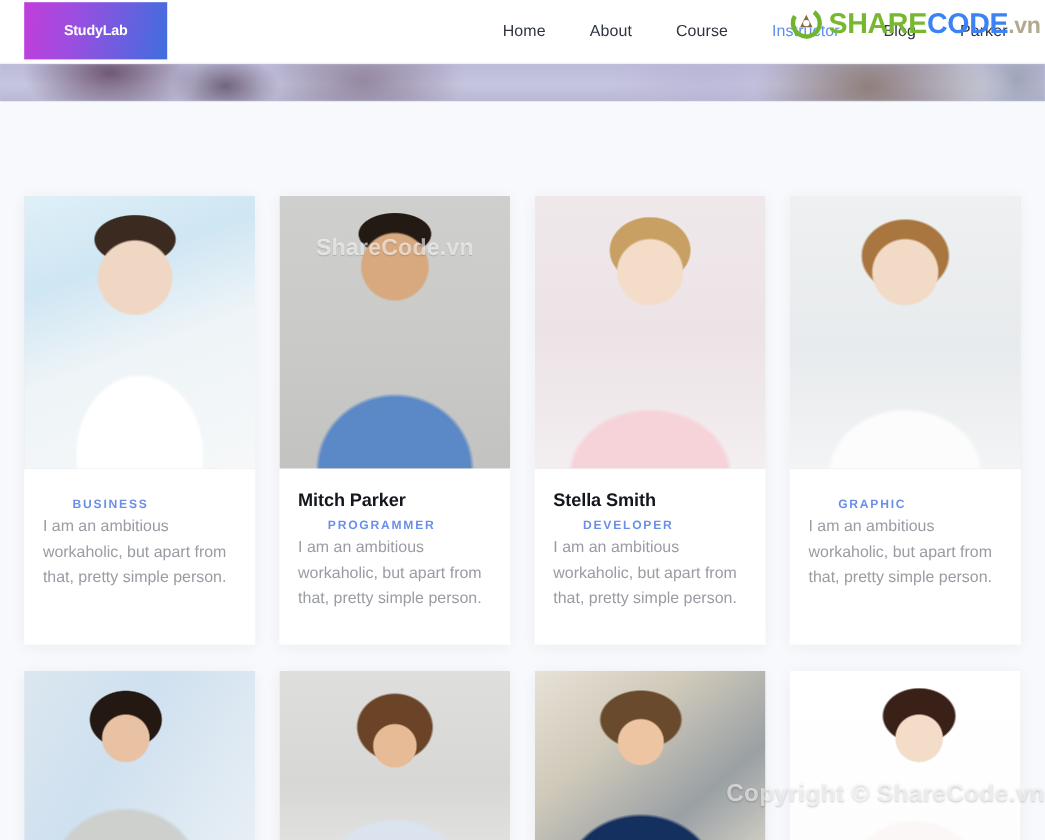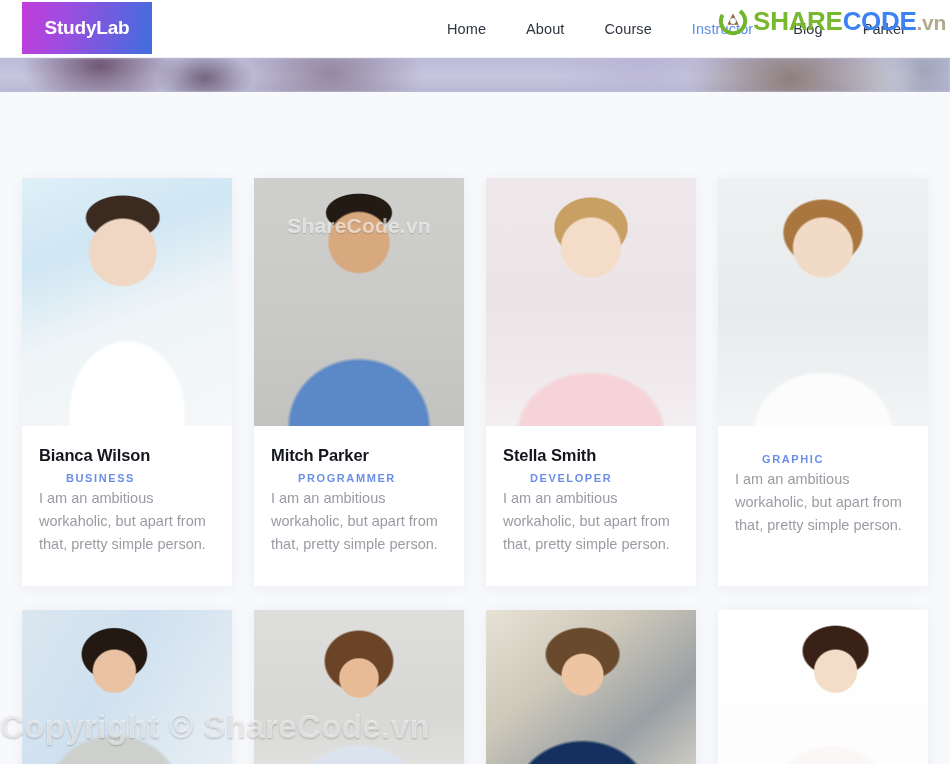--- a/index.html
+++ b/index.html
@@ -20,32 +20,32 @@
     align-items: center;
     z-index: 20;
     border-bottom: 1px solid #f0f0f4;
   }
   .logo {
     margin-left: 22px;
     width: 130px; height: 52px;
     background: linear-gradient(100deg, #c23ddb 0%, #9b4ee0 35%, #3f6ede 100%);
     display: flex; align-items: center; justify-content: center;
     color: #ffffff;
-    font-size: 19px;
+    font-size: 13px;
     font-weight: bold;
     letter-spacing: -0.2px;
     cursor: pointer;
     margin-top: -2px;
   }
   .nav {
     margin-left: auto;
     display: flex;
     align-items: center;
     gap: 0px;
-    padding-right: 24px;
+    padding-right: 14px;
   }
   .nav a {
     display: block;
     padding: 0 20px;
     font-size: 14.5px;
     color: #2e3440;
     text-decoration: none;
     letter-spacing: 0.1px;
     white-space: nowrap;
   }
@@ -181,22 +181,22 @@
     color: rgba(255,255,255,.62);
     text-shadow: 0 1px 1px rgba(0,0,0,.16);
     letter-spacing: .2px;
     pointer-events: none;
     white-space: nowrap;
   }
   .wm-center {
     position: absolute;
     left: 0; right: 0;
     top: 708px;
-    text-align: left;
-    font-size: 33px;
+    text-align: right;
+    font-size: 22px;
     font-weight: bold;
     color: rgba(255,255,255,.58);
     text-shadow: 0 1px 2px rgba(0,0,0,.22);
     letter-spacing: .4px;
     pointer-events: none;
     z-index: 15;
     white-space: nowrap;
   }
   .wm-logo {
     position: absolute;
@@ -249,21 +249,20 @@
 
 <div class="page">
 
   <div class="grid">
 
     <div class="card">
       <div class="photo">
         <div class="ph ph-a"></div>
       </div>
       <div class="body">
-        <div class="name">Bianca Wilson</div>
         <div class="role">BUSINESS</div>
         <div class="bio">I am an ambitious workaholic, but apart from that, pretty simple person.</div>
       </div>
     </div>
 
     <div class="card">
       <div class="photo">
         <div class="ph ph-b"></div>
         <div class="wm-tile">ShareCode.vn</div>
       </div>

